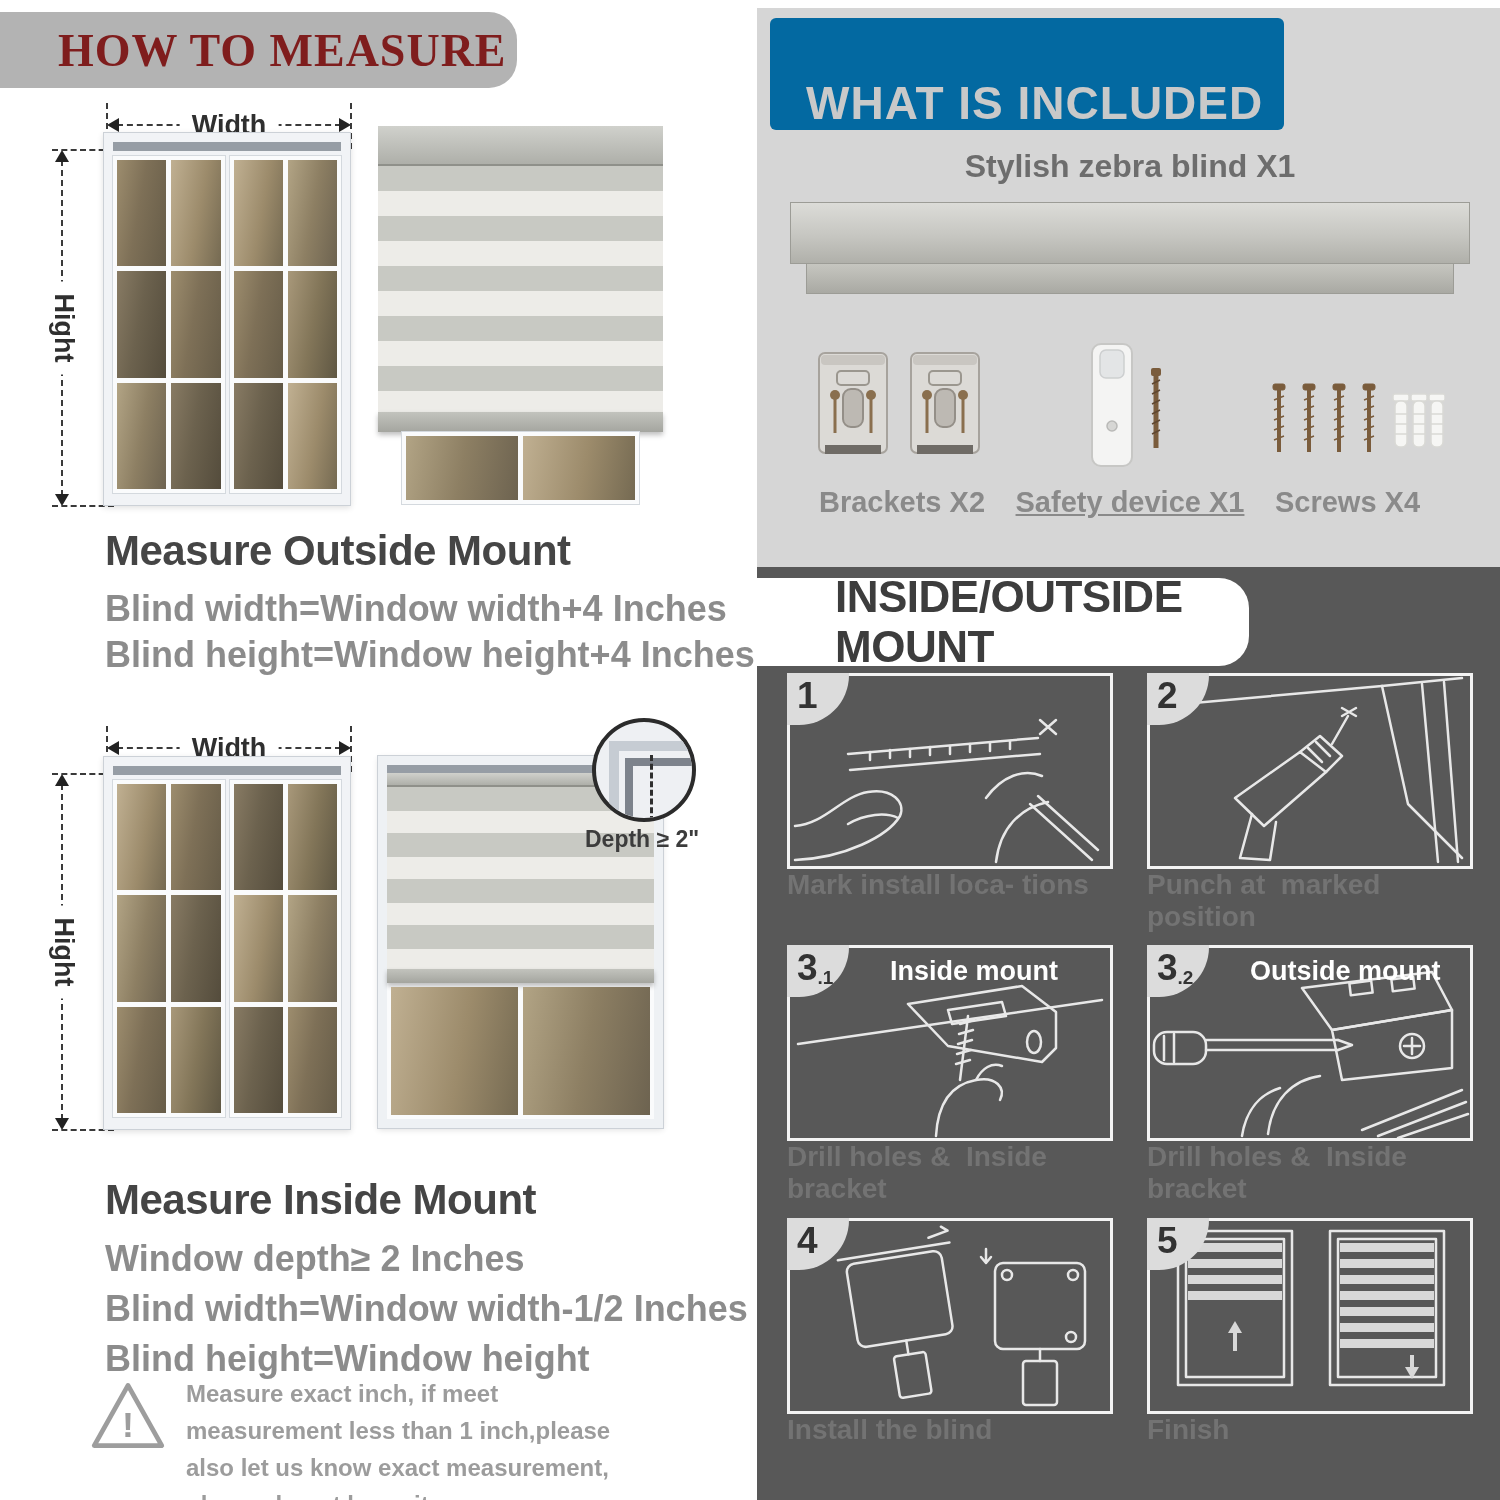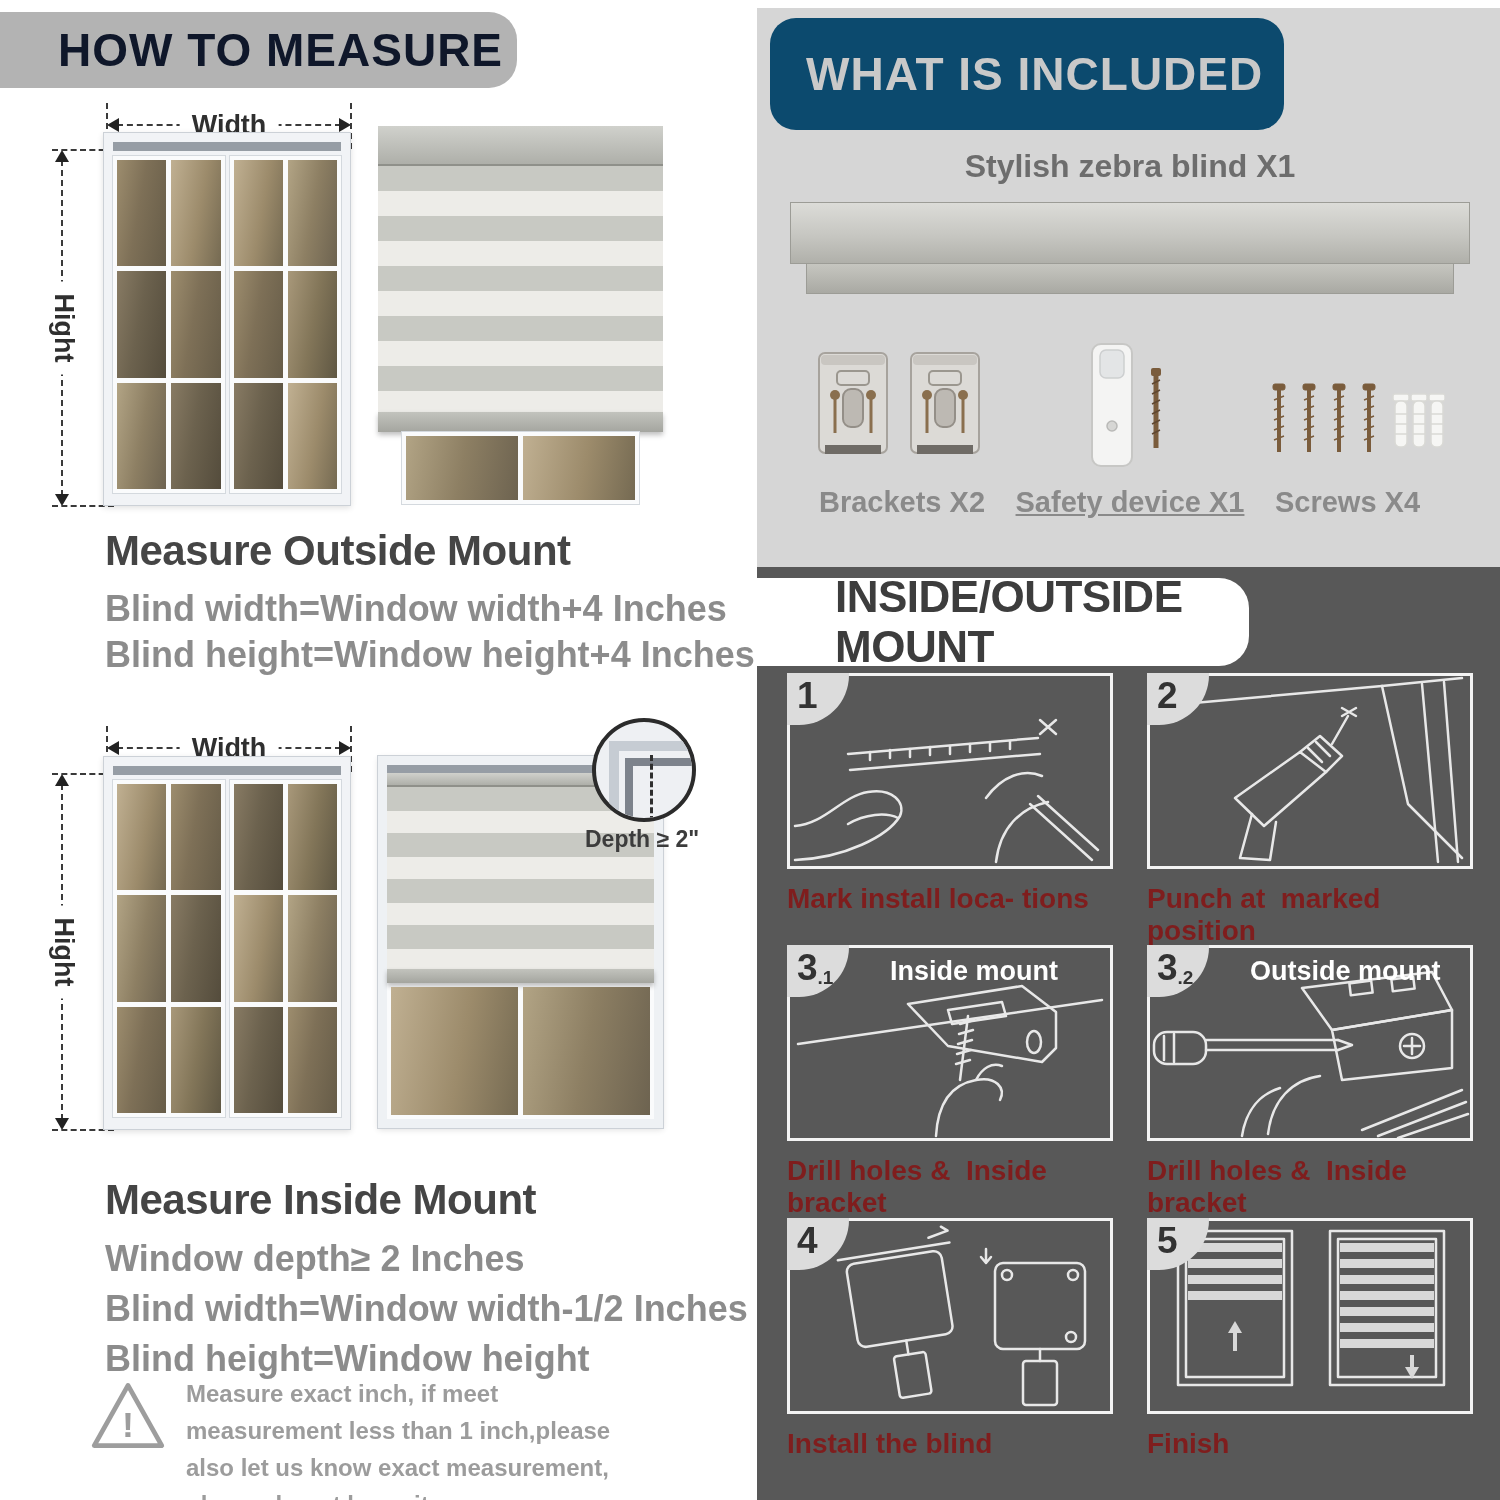--- a/index.html
+++ b/index.html
@@ -3,21 +3,21 @@
 <meta charset="utf-8">
 <style>
   html,body{margin:0;padding:0;background:#fff;}
   .page{position:relative;width:1500px;height:1500px;overflow:hidden;background:#fff;
         font-family:"Liberation Sans",sans-serif;}
   .abs{position:absolute;}
 
   
   .howto-header{left:0;top:12px;width:517px;height:76px;background:#b3b3b3;
     border-radius:0 28px 28px 0;display:flex;align-items:center;padding-left:58px;box-sizing:border-box;}
-  .howto-header span{color:#0f172a;font-size:46px;font-weight:bold;letter-spacing:1px;}
+  .howto-header span{color:#7f1d1d;font-size:46px;font-weight:bold;letter-spacing:1px;font-family:Liberation Serif, serif;}
 
   
   .measure-h{height:0;}
   .measure-h .line{position:absolute;left:10px;right:10px;top:-1px;border-top:2px dashed #3a3a3a;}
   .measure-h .ah{position:absolute;top:-7px;width:0;height:0;border-top:7px solid transparent;border-bottom:7px solid transparent;}
   .measure-h .ah-l{left:0;border-right:12px solid #222;}
   .measure-h .ah-r{right:0;border-left:12px solid #222;}
   .measure-h .tick{position:absolute;top:-22px;height:46px;border-left:2px dashed #3a3a3a;}
   .measure-h .tick-l{left:-1px;} .measure-h .tick-r{right:-1px;}
   .measure-h .mlabel{position:absolute;left:50%;top:0;transform:translate(-50%,-50%);
@@ -74,22 +74,22 @@
     border-left:8px solid #7d838c;border-top:8px solid #7d838c;}
   .mag-dash{position:absolute;left:56%;top:34%;height:70%;border-left:3px dashed #2f2f2f;}
   .depth-label{font-size:23px;font-weight:bold;color:#3c3c3c;white-space:nowrap;}
 
   .sec-title{font-size:42px;font-weight:bold;color:#454545;letter-spacing:-.5px;white-space:nowrap;}
   .sec-line{font-size:36px;font-weight:bold;color:#8c8c8c;white-space:nowrap;}
   .warn-text{width:462px;font-size:24px;font-weight:bold;color:#9c9c9c;line-height:37px;}
 
   
   .panel-light{left:757px;top:8px;width:743px;height:559px;background:#d6d6d6;}
-  .included-header{left:770px;top:18px;width:514px;height:112px;background:#0c4a6e;border-radius:26px;
-    display:flex;align-items:center;padding-left:36px;box-sizing:border-box;}
+  .included-header{left:770px;top:18px;width:514px;height:112px;background:#0369a1;border-radius:6px;
+    display:flex;align-items:flex-end;padding-left:36px;box-sizing:border-box;}
   .included-header span{color:#c9c9c9;font-size:46px;font-weight:bold;letter-spacing:1px;}
   .product-label{left:790px;top:148px;width:680px;text-align:center;font-size:32px;font-weight:bold;color:#6d6d6d;}
   .headrail{left:790px;top:202px;width:680px;}
   .headrail .hr-main{height:62px;background:linear-gradient(180deg,#dcdcd8 0%,#c6c6c1 55%,#b0b0aa 100%);
     border:1px solid #9c9c96;box-sizing:border-box;}
   .headrail .hr-lip{height:30px;margin:0 16px;background:linear-gradient(180deg,#c6c6c0,#a9a9a3);
     border:1px solid #9c9c96;border-top:none;box-sizing:border-box;}
   .item-label{top:486px;font-size:29px;font-weight:bold;color:#8a8a8a;text-align:center;white-space:nowrap;}
 
   .panel-dark{left:757px;top:567px;width:743px;height:933px;background:#585858;}
@@ -98,21 +98,21 @@
   .mount-header span{color:#3d3d3d;font-size:44px;font-weight:bold;letter-spacing:-.5px;margin-left:46px;}
 
   .step{width:326px;}
   .panel{position:relative;width:326px;height:196px;border:3px solid #f3f3f3;box-sizing:border-box;}
   .panel svg{position:absolute;left:0;top:0;width:100%;height:100%;}
   .badge{position:absolute;top:-3px;left:-3px;width:62px;height:52px;background:#dcdcdc;
     border-radius:0 0 50px 0;color:#333;display:flex;padding:0 0 0 10px;box-sizing:border-box;}
   .badge .num{font-size:37px;font-weight:bold;line-height:46px;}
   .badge .sub{font-size:19px;font-weight:bold;line-height:46px;margin-top:10px;}
   .panel-title{position:absolute;top:8px;left:80px;color:#fff;font-weight:bold;font-size:27px;white-space:nowrap;margin-left:20px;}
-  .caption{margin-top:14px;font-size:28px;font-weight:bold;color:#7f1d1d;white-space:pre-wrap;}
+  .caption{font-size:28px;font-weight:bold;color:#737373;white-space:pre-wrap;}
 
   .art{stroke:#f5f5f5;stroke-width:2.5;fill:none;stroke-linecap:round;stroke-linejoin:round;opacity:.92;}
 </style>
 </head>
 <body>
 
 <div class="page">
 
   <div class="abs howto-header">
     <span>HOW TO MEASURE</span>

